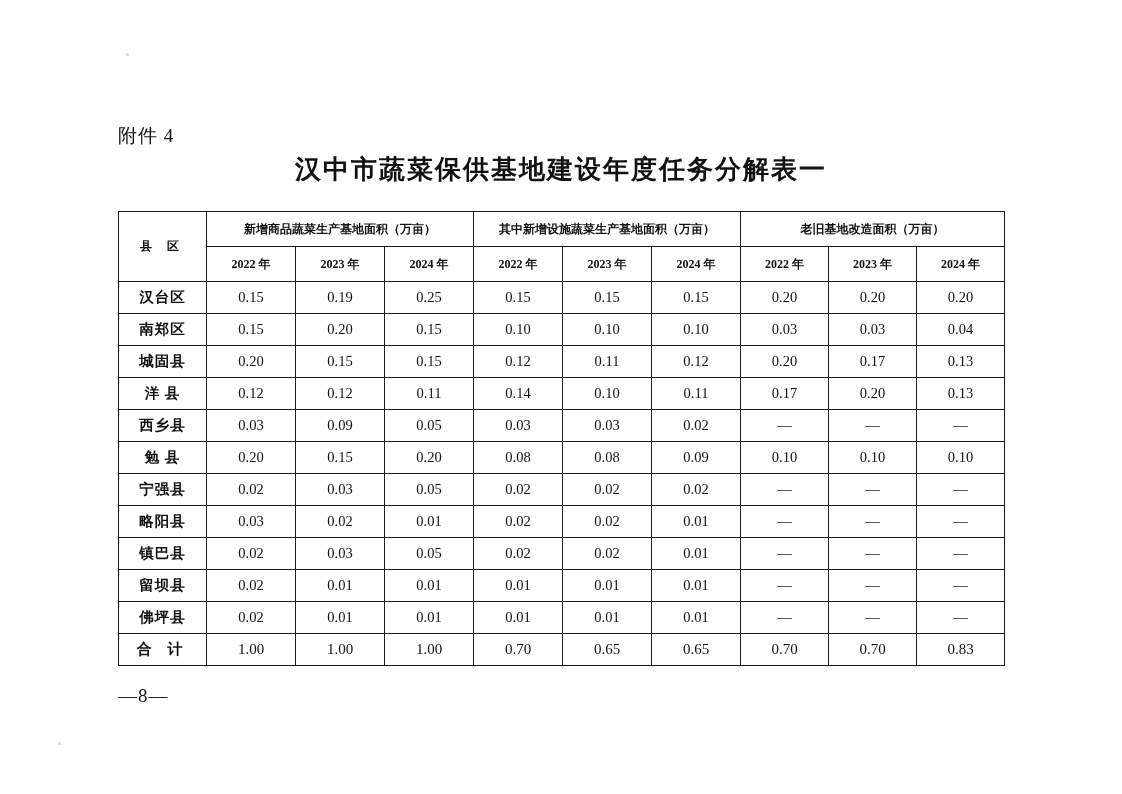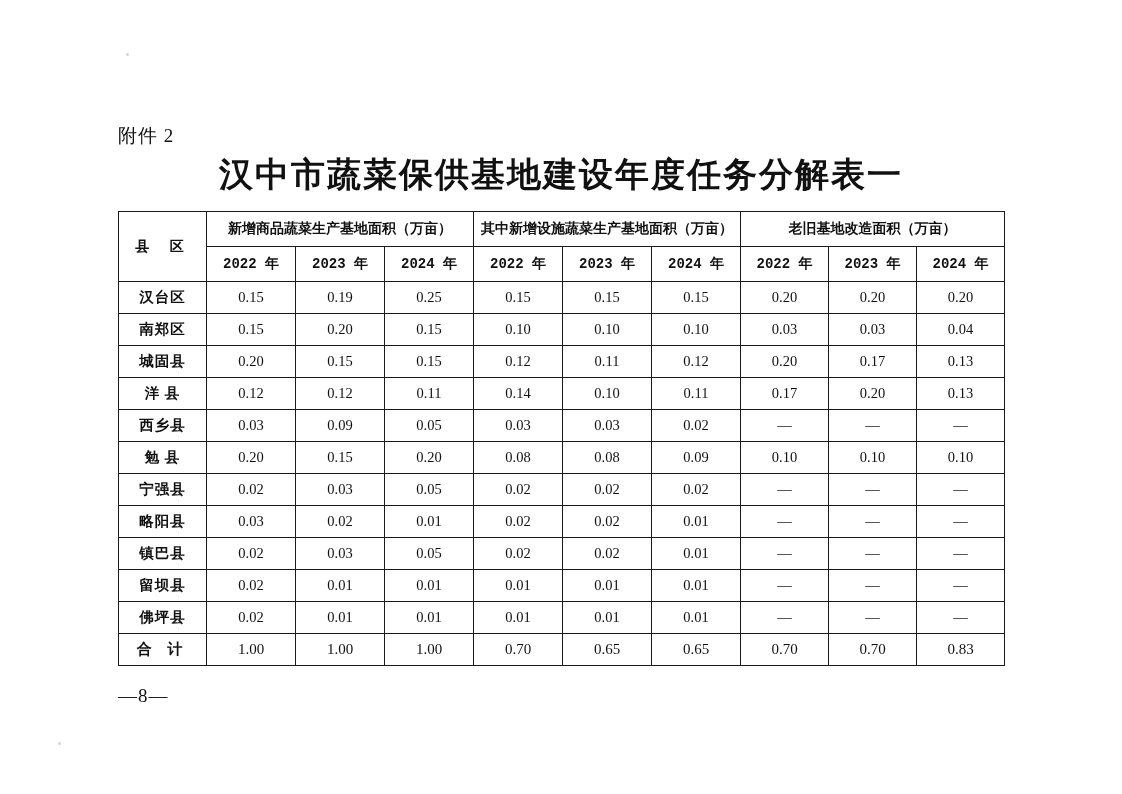--- a/index.html
+++ b/index.html
@@ -27,21 +27,21 @@
     font-size: 19px;
     letter-spacing: 1px;
     font-family: "Liberation Serif", "DejaVu Serif", serif;
   }
   .doc-title {
     position: absolute;
     left: 0;
     right: 0;
     top: 152px;
     text-align: center;
-    font-size: 34px;
+    font-size: 26px;
     font-weight: bold;
     letter-spacing: 2px;
     font-family: Liberation Serif, serif;
   }
   .table-wrap {
     position: absolute;
     left: 118px;
     top: 211px;
     width: 886px;
   }
@@ -54,23 +54,22 @@
     border: 1px solid #1a1a1a;
     text-align: center;
     vertical-align: middle;
     font-size: 14.5px;
     font-family: "Liberation Serif", "DejaVu Serif", serif;
     padding: 0;
     height: 31px;
   }
   table.data thead th {
     font-weight: bold;
-    font-size: 14px;
+    font-size: 12px;
     height: 34px;
-    font-family: Liberation Mono, monospace;
   }
   th.corner {
     width: 88px;
     letter-spacing: 6px;
     padding-left: 6px;
     margin-left: 11px;
   }
   th.grouphead {
     font-size: 14.5px;
   }
@@ -113,21 +112,21 @@
   }
 </style>
 </head>
 <body>
 
 <div class="page">
 
   <div class="speck" style="left:126px; top:53px;"></div>
   <div class="speck" style="left:58px; top:742px;"></div>
 
-  <div class="attachment-label">附件 2</div>
+  <div class="attachment-label">附件 4</div>
 
   <div class="doc-title">汉中市蔬菜保供基地建设年度任务分解表一</div>
 
   <div class="table-wrap">
     <table class="data">
       <colgroup>
         <col style="width:88px">
         <col style="width:89px">
           <col style="width:89px">
           <col style="width:89px">

